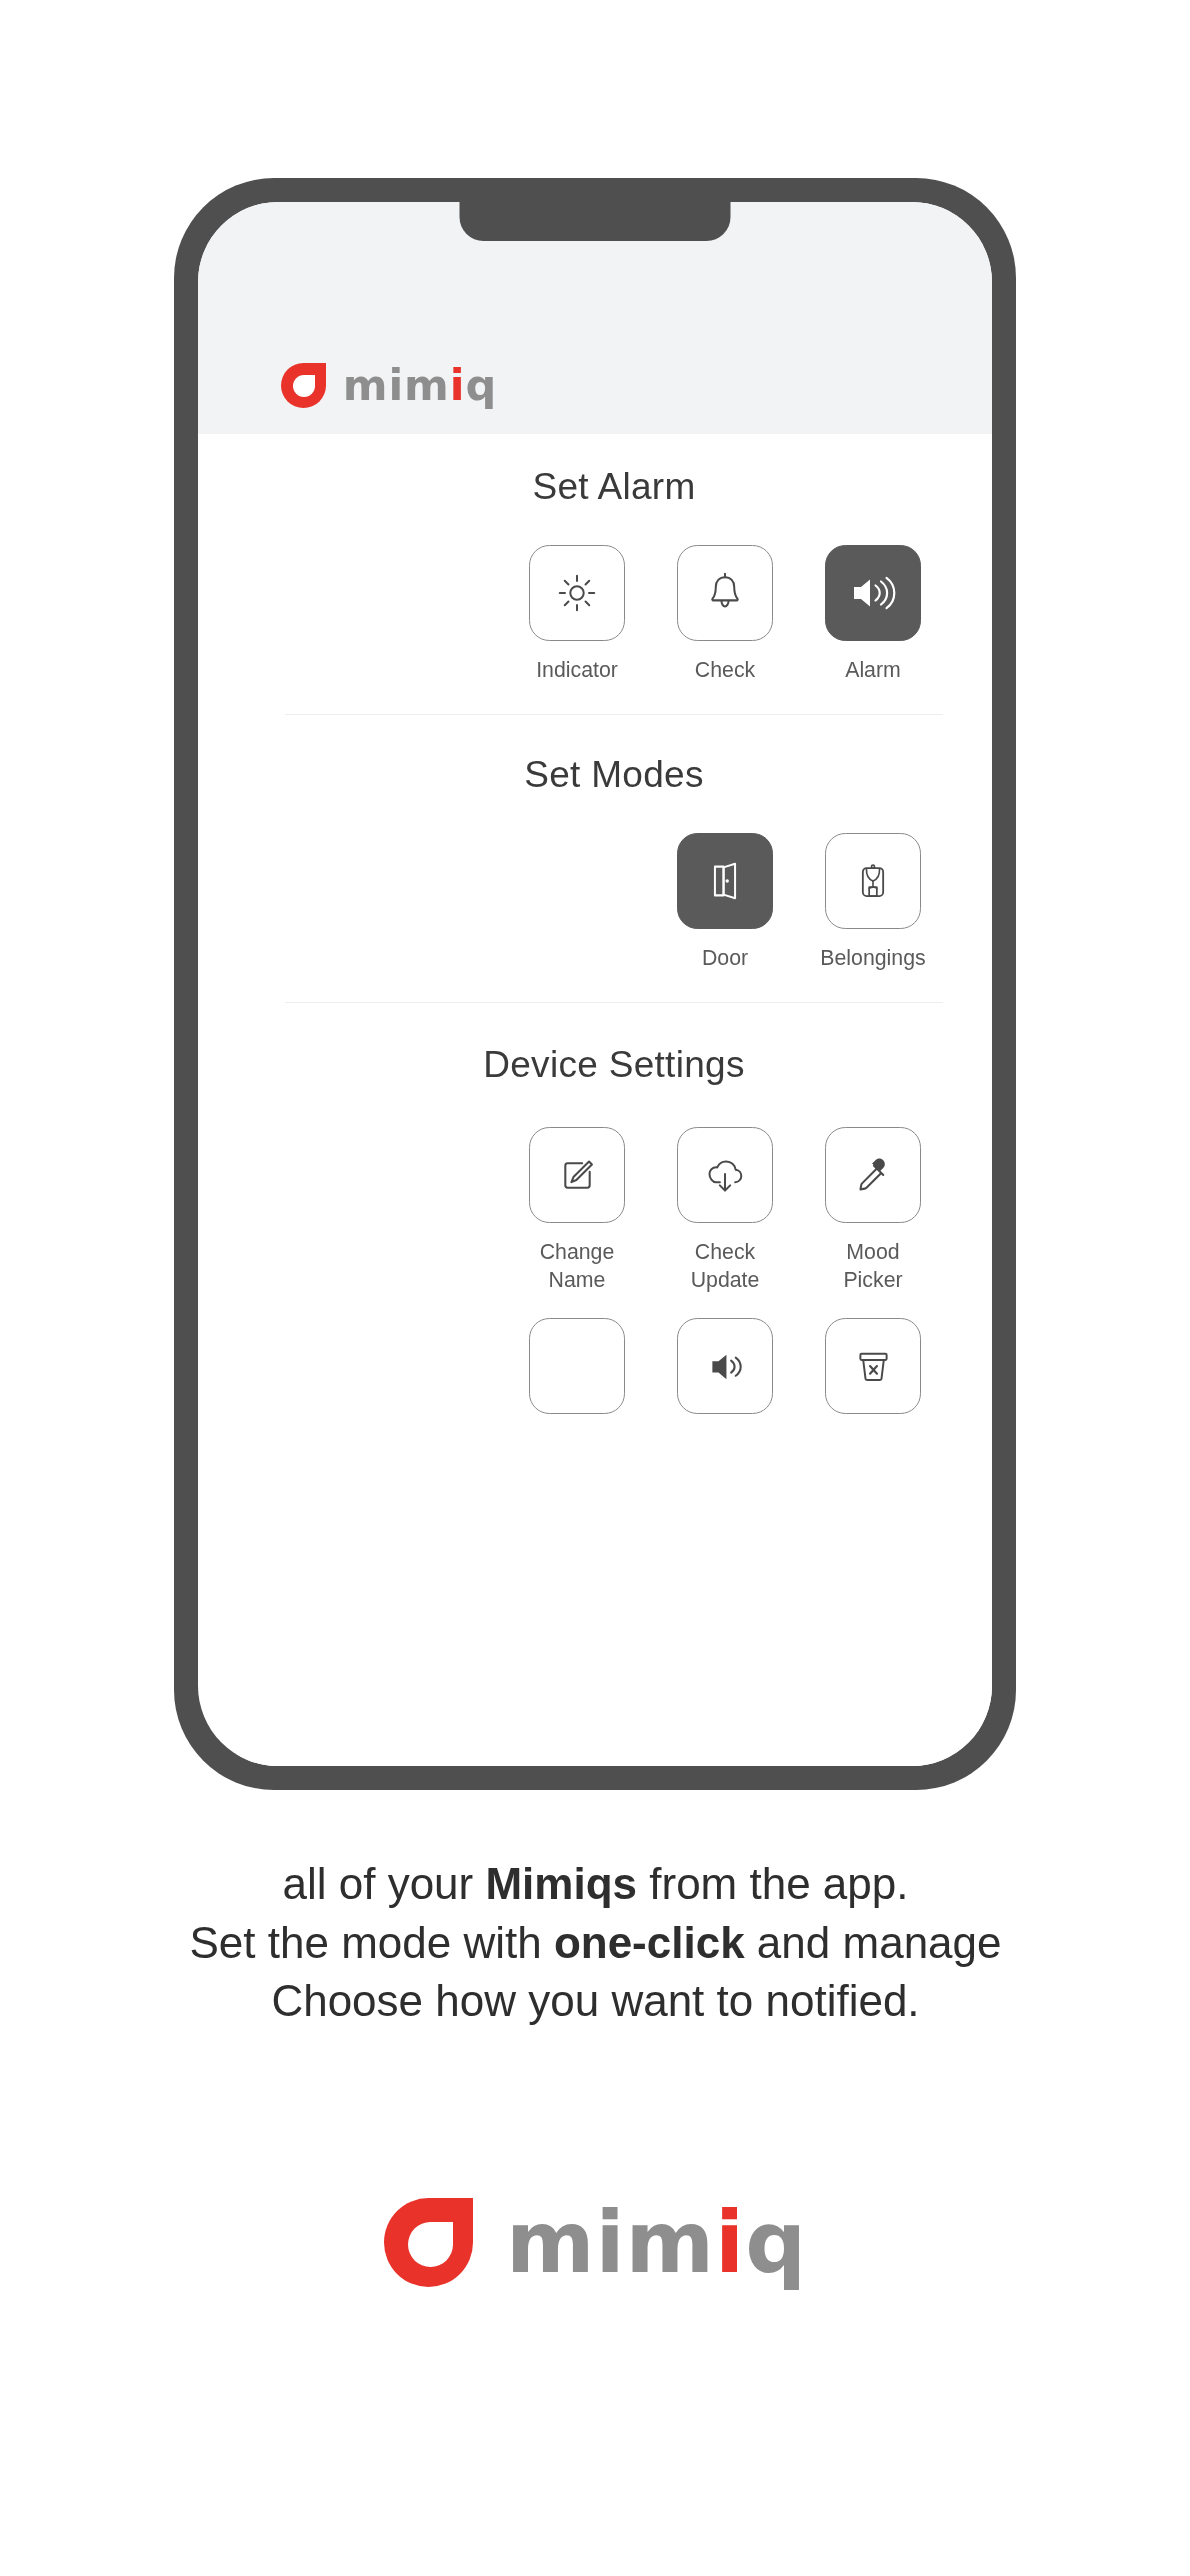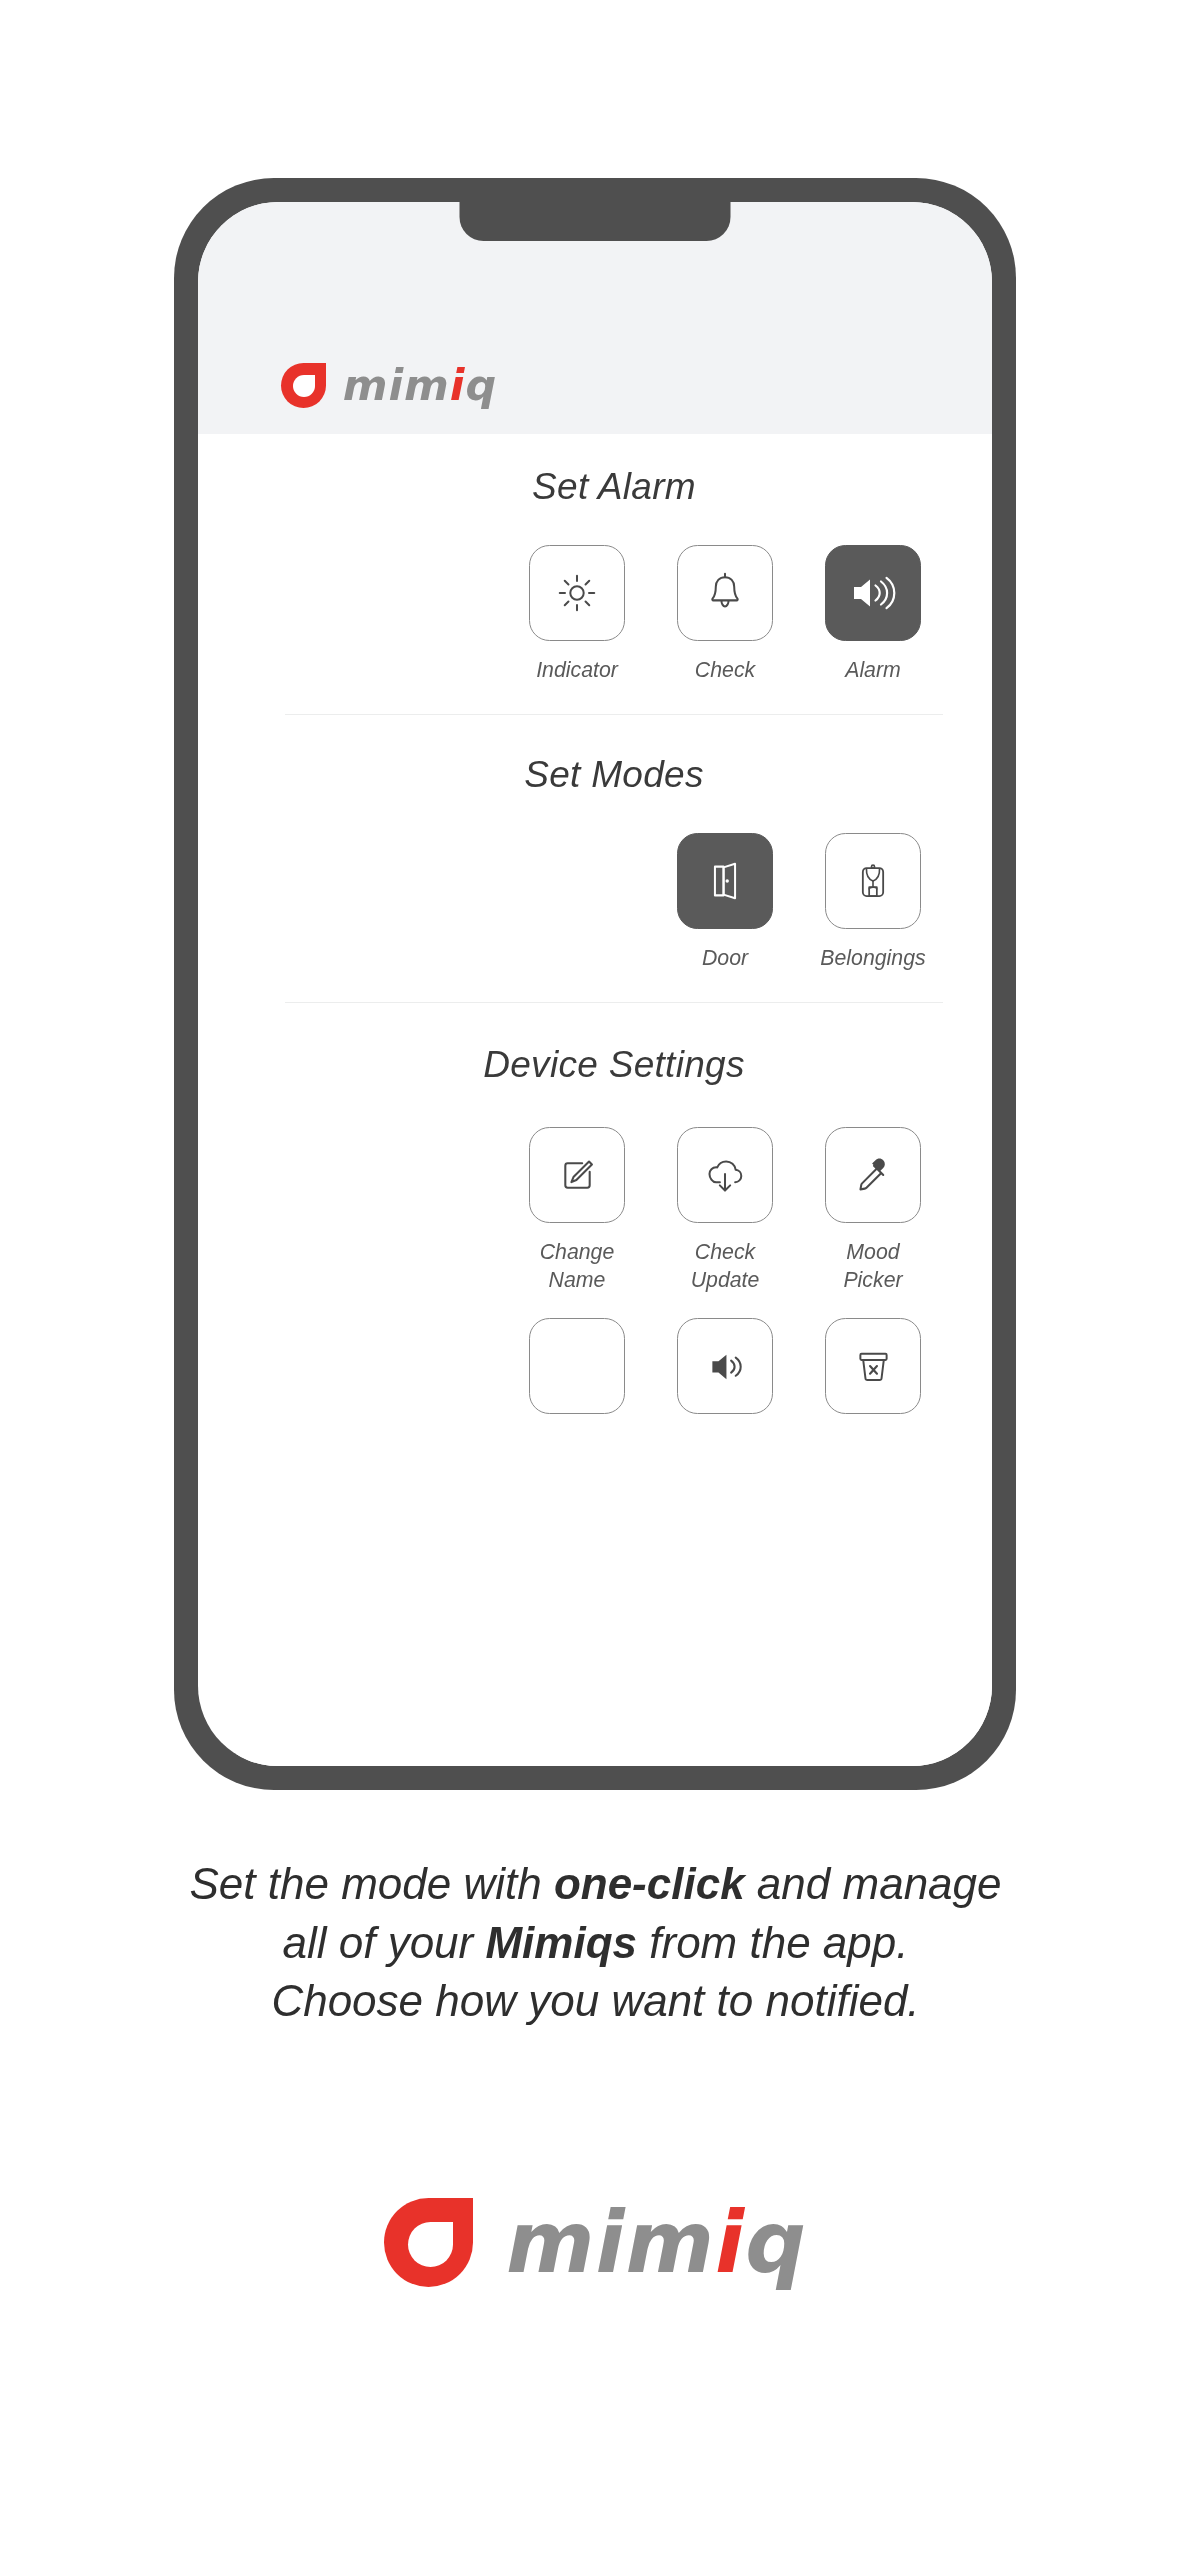--- a/index.html
+++ b/index.html
@@ -10,21 +10,20 @@
     background: #ffffff;
     font-family: "Liberation Sans", sans-serif;
     overflow: hidden;
   }
 
   #root {
     position: relative;
     width: 964px;
     height: 2576px;
     background: #ffffff;
-    font-style: italic;
   }
 
   
   .phone-frame {
     position: absolute;
     left: 174px;
     top: 178px;
     width: 842px;
     height: 1612px;
     background: #4f4f4f;
@@ -411,22 +410,22 @@
             </div>
 
           </div>
         </div>
 
       </div>
     </div>
   </div>
 
   <div class="caption">
+    <span class="line"><span>all of your </span><b>Mimiqs</b><span> from the app.</span></span>
     <span class="line"><span>Set the mode with </span><b>one-click</b><span> and manage</span></span>
-    <span class="line"><span>all of your </span><b>Mimiqs</b><span> from the app.</span></span>
     <span class="line">Choose how you want to notified.</span>
   </div>
 
   <div class="bottom-logo">
     <div class="logo-mark lg"></div>
     <div class="logo-word lg">
       <span>mim</span>
         <span class="red">i</span>
         <span>q</span>
     </div>

